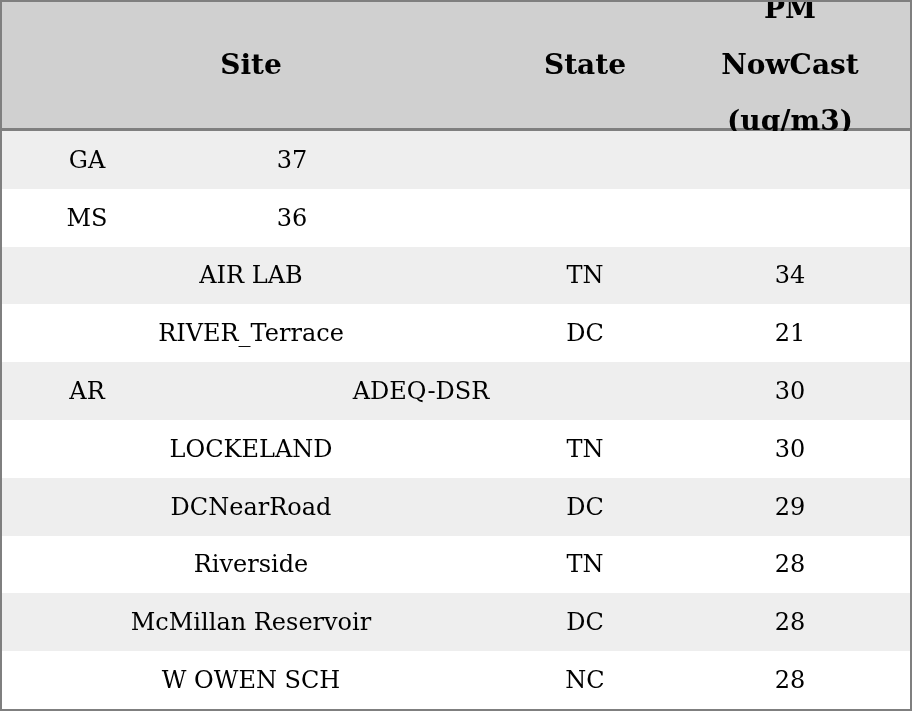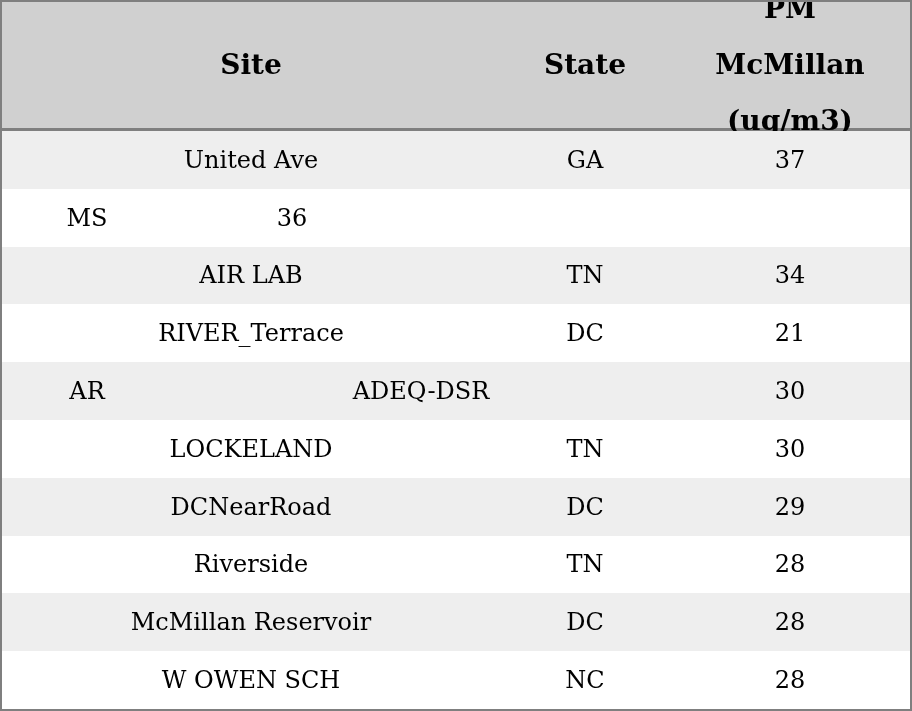--- a/index.html
+++ b/index.html
@@ -60,28 +60,27 @@
 </head>
 <body>
 
 <div class="pm-table">
   <div class="thead">
     <div class="cell th col-site">Site</div>
     <div class="cell th col-state">State</div>
     <div class="cell th col-pm">
       <div class="pm-header-lines">
         <span>PM</span>
-        <span>McMillan</span>
+        <span>NowCast</span>
         <span>(ug/m3)</span>
       </div>
     </div>
   </div>
   <div class="tbody">
       <div class="row odd">
-        <div class="cell col-site">United Ave</div>
         <div class="cell col-state">GA</div>
         <div class="cell col-pm">37</div>
       </div>
       <div class="row even">
         <div class="cell col-state">MS</div>
         <div class="cell col-pm">36</div>
       </div>
       <div class="row odd">
         <div class="cell col-site">AIR LAB</div>
         <div class="cell col-state">TN</div>

